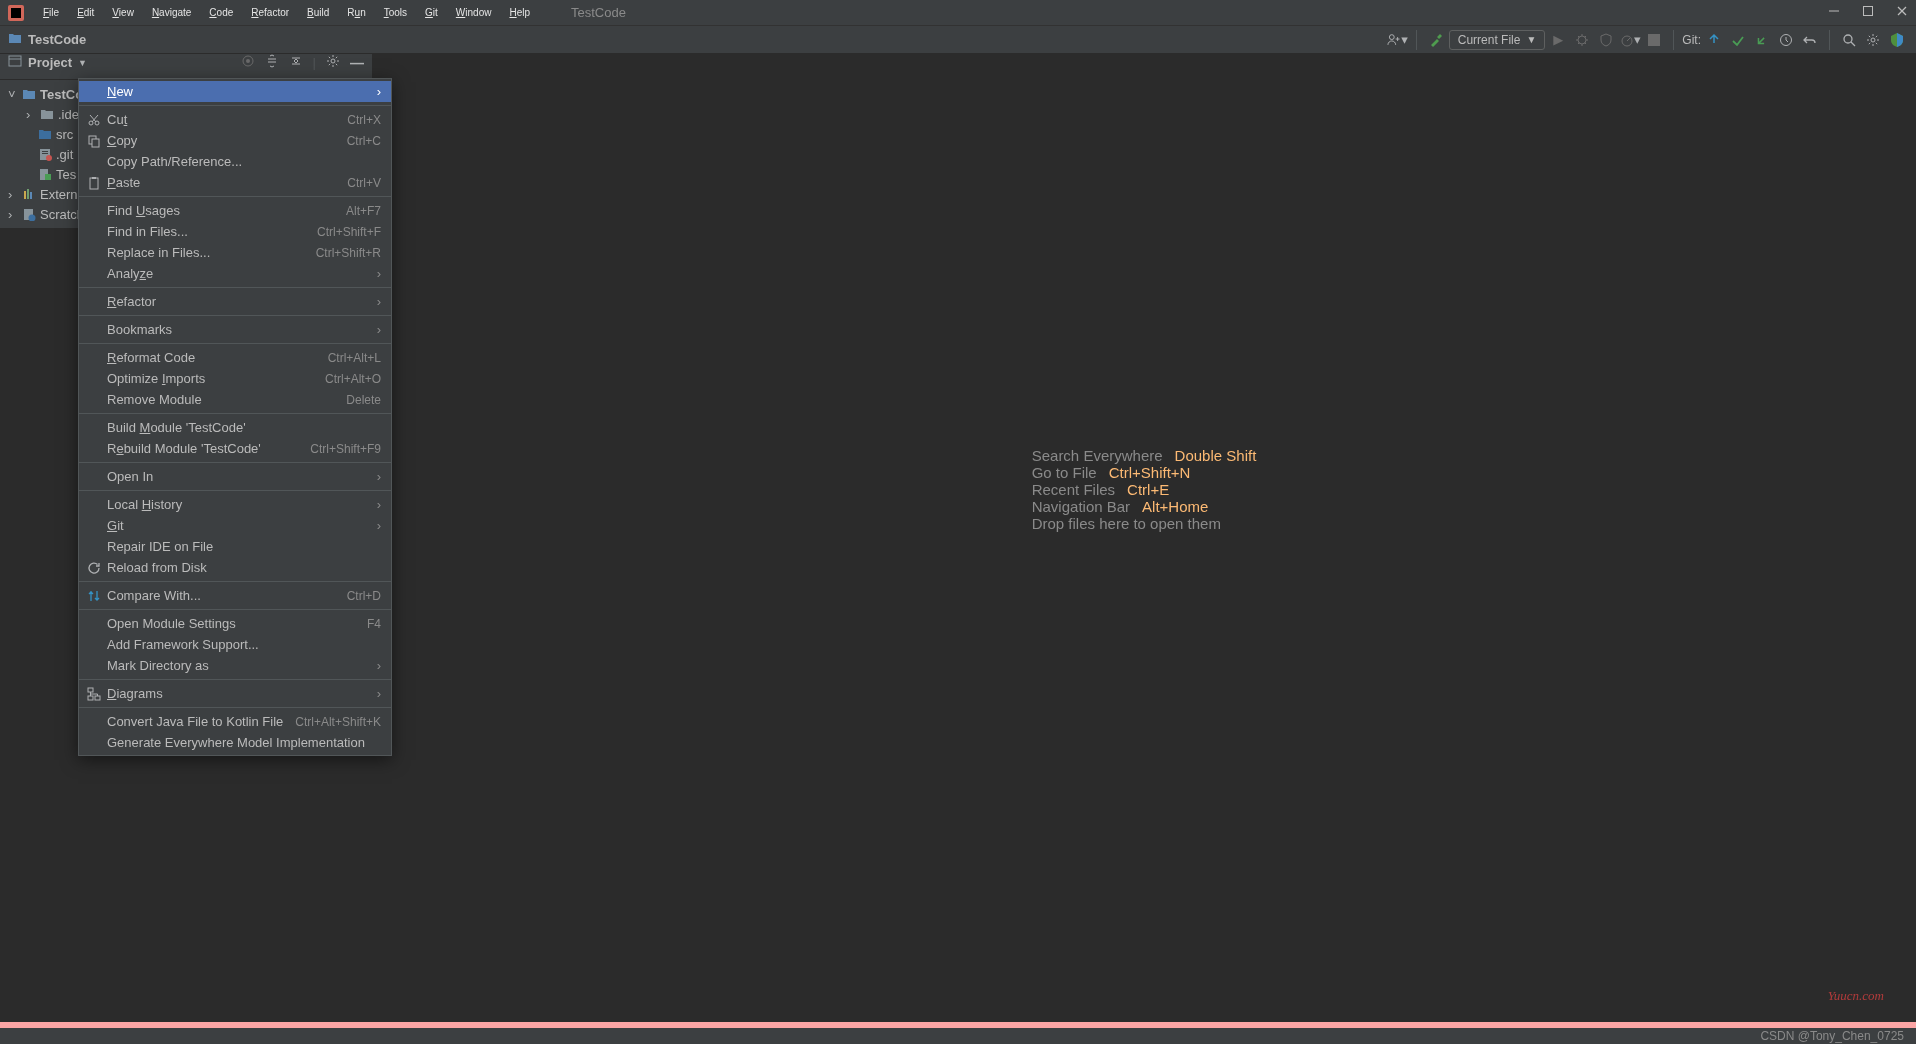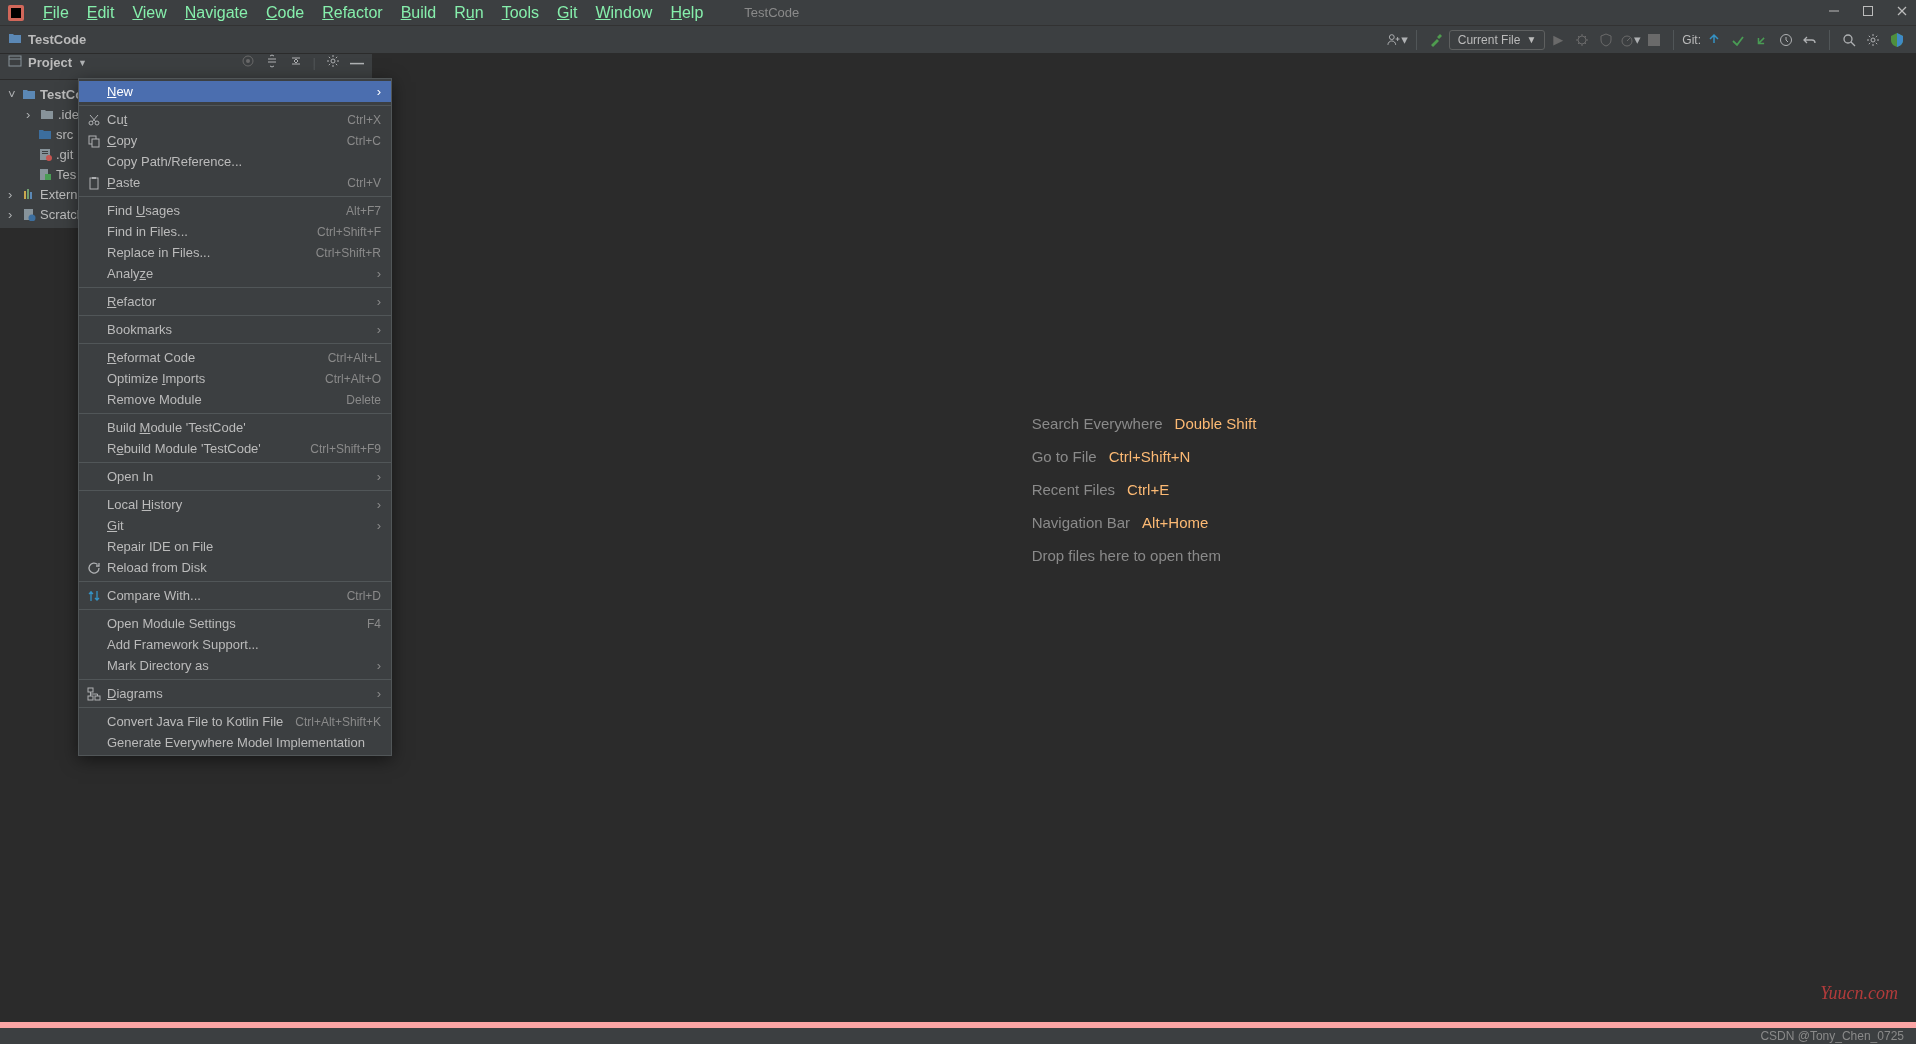--- a/index.html
+++ b/index.html
@@ -3,21 +3,21 @@
 <meta charset="utf-8">
 <style>
 * { margin: 0; padding: 0; box-sizing: border-box; font-family: "Segoe UI", Arial, sans-serif; }
 body { background: #2b2b2b; color: #bbbbbb; font-size: 13px; width: 1916px; height: 1044px; overflow: hidden; position: relative; }
 .u { text-decoration: underline; text-decoration-thickness: 1px; }
 
 
 .title-bar { height: 26px; background: #3c3f41; display: flex; align-items: center; padding: 0 8px; border-bottom: 1px solid #323232; }
 .app-icon { width: 16px; height: 16px; margin-right: 10px; }
 .menu-bar { display: flex; gap: 0; }
-.menu-item { padding: 0 9px; color: #86efac; font-size: 16px; cursor: default; text-align: right; }
+.menu-item { padding: 0 9px; color: #e5e5e5; font-size: 10px; cursor: default; text-align: right; }
 .title-text { flex: 1; text-align: left; padding-left: 32px; color: #8a8a8a; font-size: 13px; }
 .win-controls { display: flex; gap: 22px; align-items: center; color: #bbbbbb; }
 .win-btn svg { width: 12px; height: 12px; }
 
 
 .nav-bar { height: 28px; background: #3c3f41; display: flex; align-items: center; padding: 0 8px; border-bottom: 1px solid #2b2b2b; }
 .breadcrumb { display: flex; align-items: center; gap: 6px; }
 .folder-icon-blue { color: #87939a; }
 .toolbar-right { margin-left: auto; display: flex; align-items: center; gap: 2px; }
 .tb-sep { width: 1px; height: 20px; background: #515658; margin: 0 6px; }
@@ -30,38 +30,38 @@
 .tool-actions { display: flex; gap: 10px; align-items: center; color: #afb1b3; }
 
 
 .main { display: flex; height: calc(1044px - 54px); }
 .project-tree { width: 372px; background: #3c3f41; padding: 4px 0; }
 .t-row { display: flex; align-items: center; height: 20px; padding-left: 8px; gap: 4px; font-size: 13px; color: #bbbbbb; white-space: nowrap; }
 .chev { width: 10px; color: #afb1b3; display: inline-flex; }
 .spacer { display: inline-block; }
 
 .editor { flex: 1; background: #2b2b2b; display: flex; flex-direction: column; align-items: center; justify-content: center; }
-.placeholder { display: flex; flex-direction: column; gap: 16px; margin-top: -120px; }
+.placeholder { display: flex; flex-direction: column; margin-top: -120px; }
 .ph-row { display: flex; gap: 12px; font-size: 15px; align-items: center; }
 .ph-label { color: #8a8a8a; }
 .ph-shortcut { color: #fdba74; }
 
 
 .context-menu { position: absolute; left: 78px; top: 78px; width: 314px; background: #3c3f41; border: 1px solid #515658; box-shadow: 0 4px 16px rgba(0,0,0,0.5); padding: 2px 0; }
 .cm-row { display: flex; align-items: center; height: 21px; padding: 0 10px 0 6px; font-size: 13px; color: #bbbbbb; }
 .cm-row.selected { background: #4b6eaf; color: #fff; }
 .cm-icon { width: 18px; display: inline-flex; align-items: center; justify-content: center; color: #afb1b3; flex-shrink: 0; }
 .cm-label { flex: 1; padding-left: 4px; }
 .cm-sc { color: #8a8a8a; font-size: 12px; }
 .cm-arrow { color: #8a8a8a; margin-left: auto; }
 .cm-row.selected .cm-arrow { color: #fff; }
 .cm-sep { height: 1px; background: #515658; margin: 3px 0; }
 
 .statusbar { position: absolute; bottom: 0; left: 0; right: 0; height: 22px; background: #3c3f41; border-top: 6px solid #fca5a5; display: flex; align-items: center; justify-content: flex-end; padding: 0 12px; font-size: 12px; color: #8a8a8a; }
-.watermark { position: absolute; right: 18px; bottom: 40px; color: #b23b3b; font-size: 18px; font-style: italic; font-family: Georgia, serif; }
+.watermark { position: absolute; right: 32px; bottom: 40px; color: #b23b3b; font-size: 13px; font-style: italic; font-family: Georgia, serif; }
 </style>
 </head>
 <body>
 
 <div class="title-bar">
   <span class="app-icon">
     <svg viewBox="0 0 16 16">
         <rect width="16" height="16" rx="2" fill="#d1675a"></rect>
         <rect x="3" y="3" width="10" height="10" fill="#000"></rect>
       </svg>

